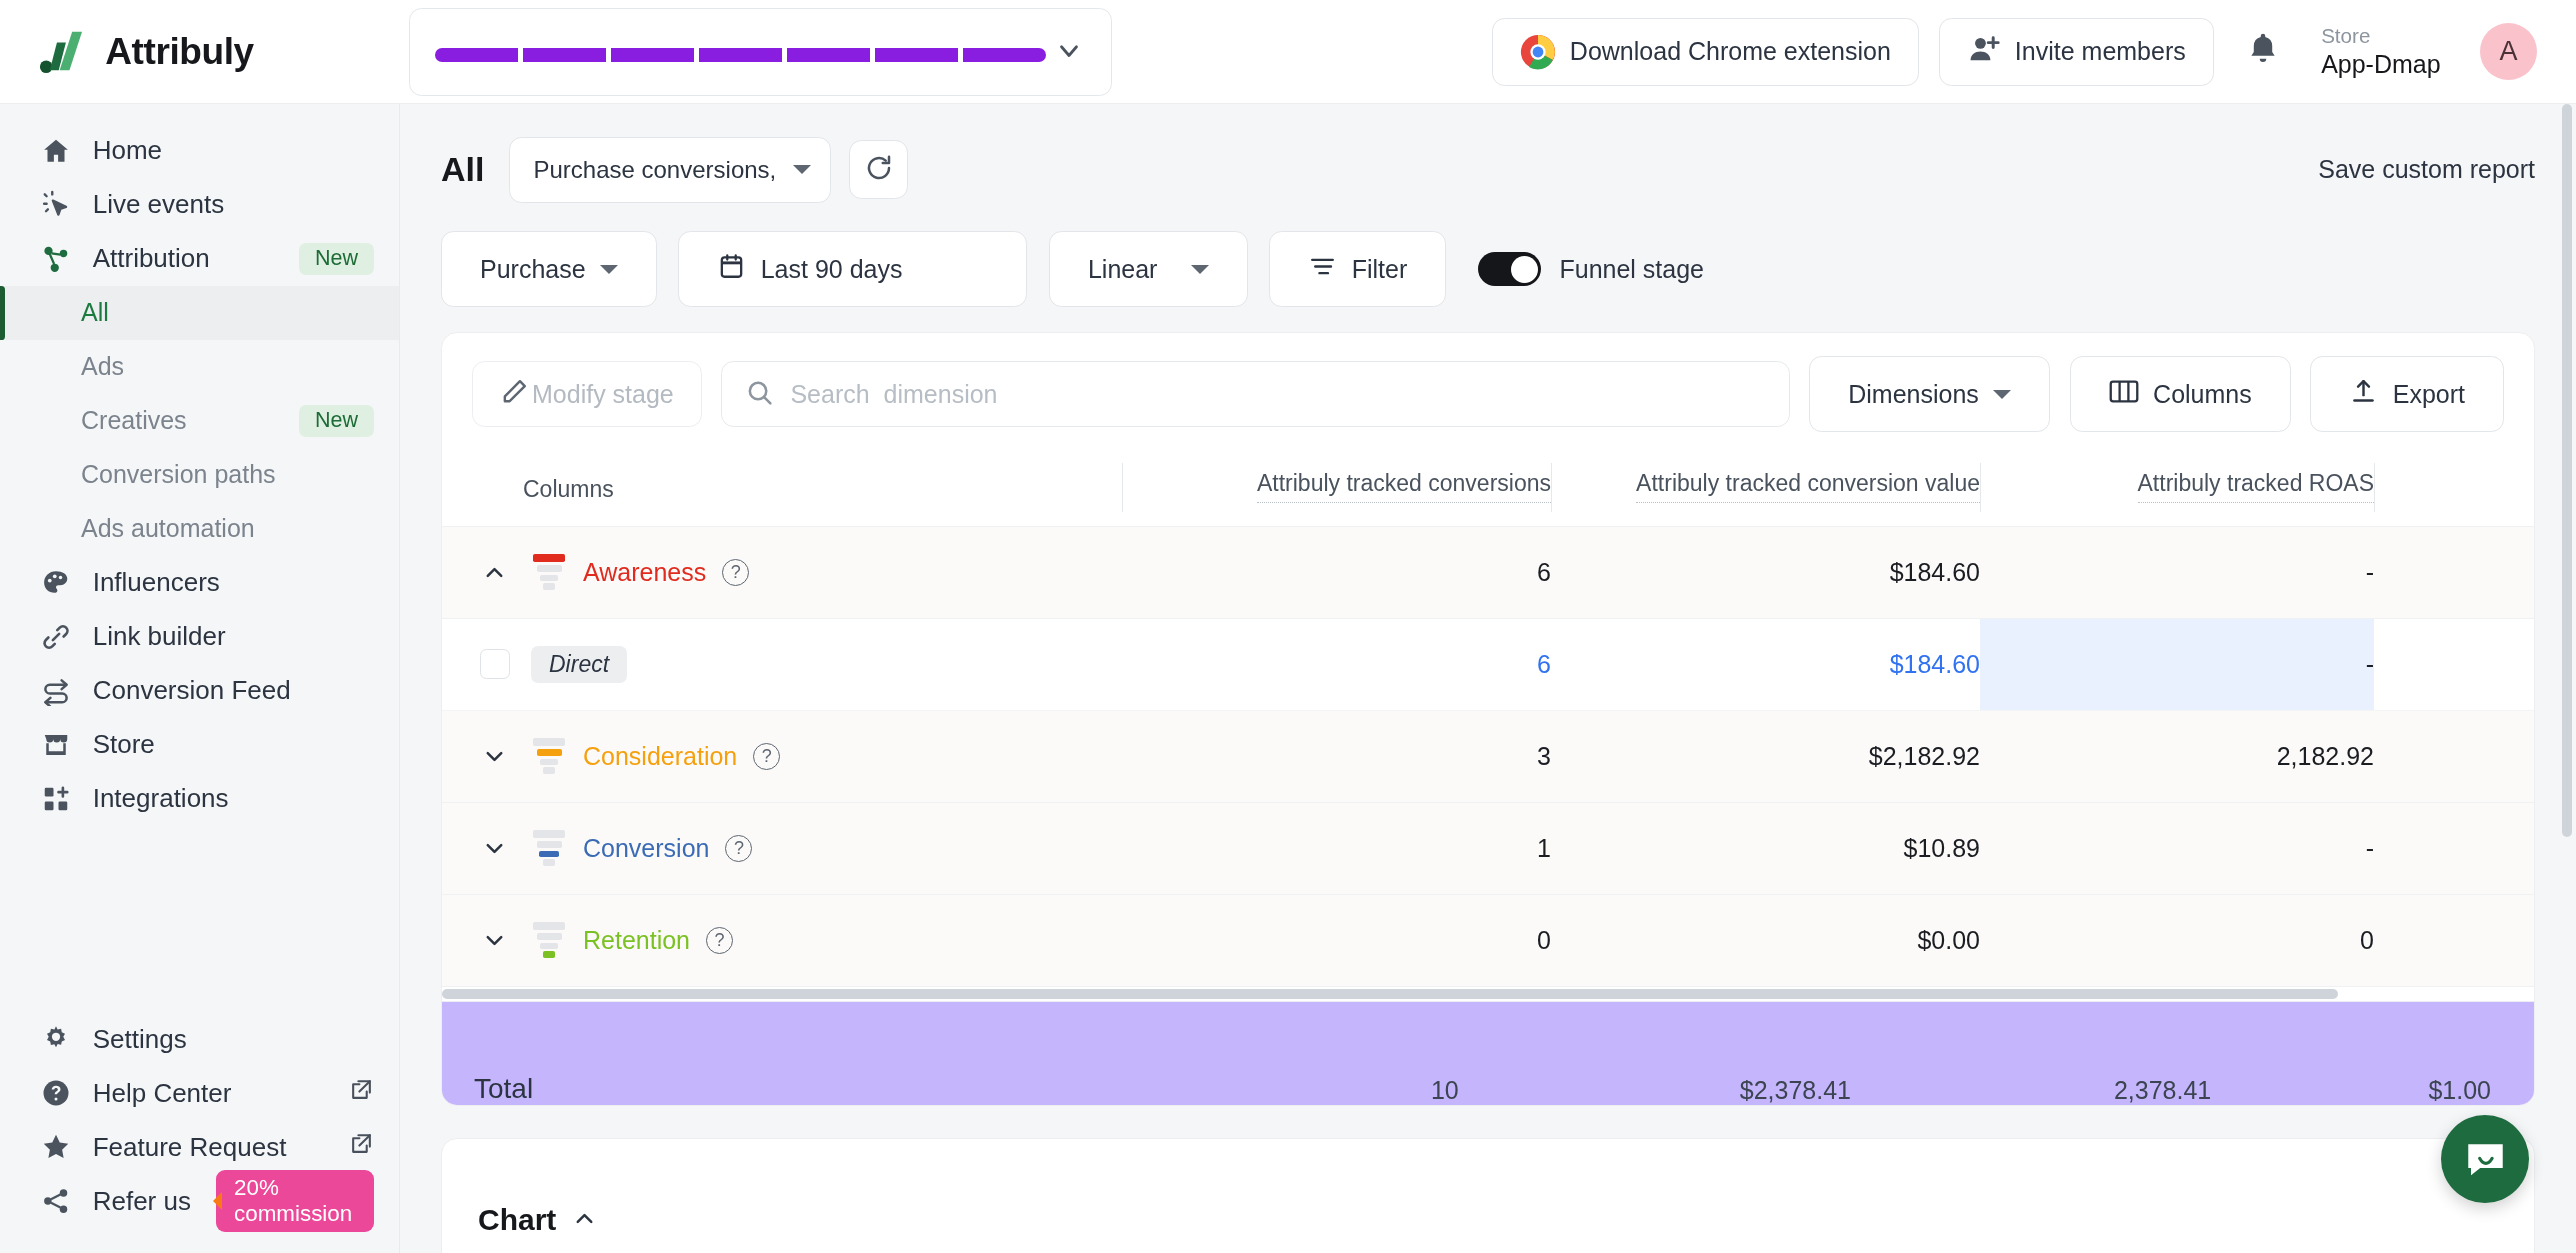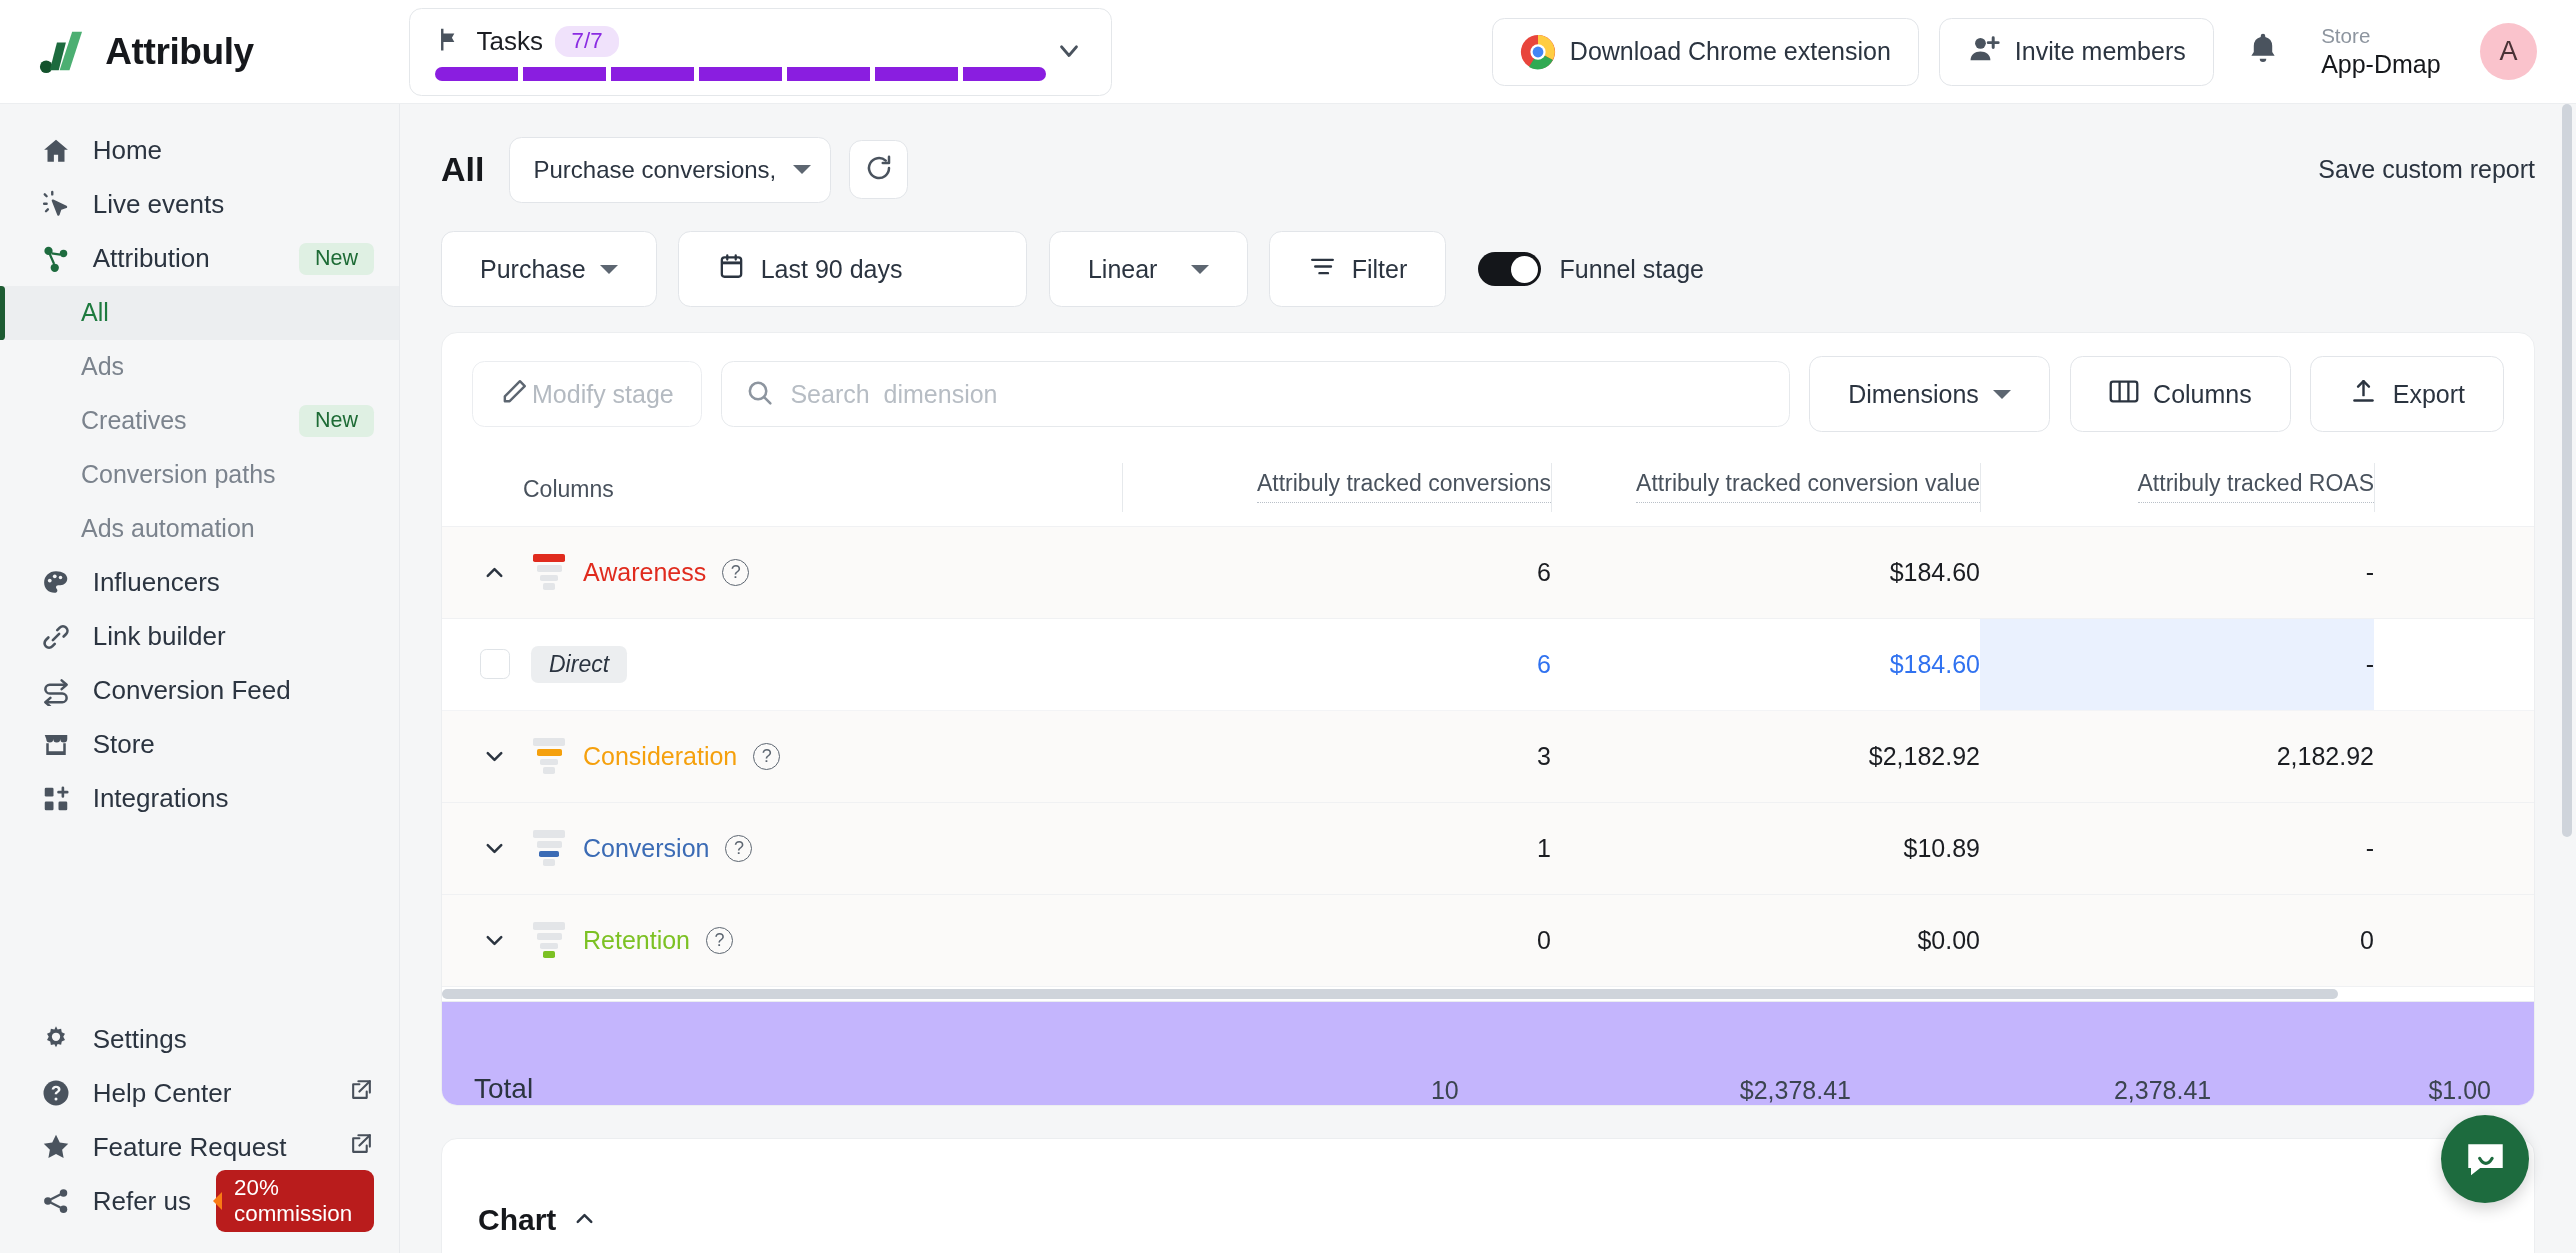--- a/index.html
+++ b/index.html
@@ -80,21 +80,21 @@
   }
   .subnav.active { background: #eceef0; color: #1d7a3e; }
   .subnav.active::before {
     content:""; position: absolute; left: 0; top: 0; bottom: 0; width: 5.4px;
     background: #1d5b32; border-radius: 0 3.6px 3.6px 0;
   }
   .subnav .sub-badge { margin-left: auto; margin-right: 25px; }
   .sidebar-bottom { margin-top: auto; padding-bottom: 25px; }
   .ext-ico { margin-left: auto; opacity: .85; }
   .refer-badge {
-    background: #b91c1c; color: #fff; font-size: 22.4px; font-weight: 400;
+    background: #ec4899; color: #fff; font-size: 22.4px; font-weight: 400;
     padding: 5px 18px; border-radius: 9px; position: relative; margin-left: 5.4px;
   }
   .refer-badge::before {
     content:""; position: absolute; left: -11.6px; top: 50%; transform: translateY(-50%);
     border: 9.8px solid transparent; border-right-color: #f97a14;
   }
 
   
   .main { flex: 1 1 auto; min-width: 0; position: relative; overflow: hidden; background: #f5f6f7; }
   .main-inner { padding: 25px 41px 0 41px; }
@@ -255,29 +255,20 @@
       <svg width="52" height="43" viewBox="0 0 58 48">
         <circle cx="8" cy="41" r="7" fill="#14532d"></circle>
         <path d="M20 14 L30 14 L22 45 L12 45 Z" fill="#1d6b3e"></path>
         <path d="M37 2 L48 2 L34 45 L23 45 Z" fill="#4caf72"></path>
       </svg>
     </span>
     <span class="brand-name">Attribuly</span>
   </div>
 
   <div class="tasks-card">
-    <div class="tasks-row">
-      <span>
-        <svg width="29" height="29" viewBox="0 0 24 24" fill="#4a535e">
-          <path d="M5 3v18h2v-7h9l-2-3.5L16 7H7V3z"></path>
-        </svg>
-      </span>
-      <span class="tasks-label">Tasks</span>
-      <span class="tasks-badge">7/7</span>
-    </div>
     <div class="tasks-bar">
       <i class="tasks-seg"></i>
         <i class="tasks-seg"></i>
         <i class="tasks-seg"></i>
         <i class="tasks-seg"></i>
       <i class="tasks-seg"></i>
         <i class="tasks-seg"></i>
         <i class="tasks-seg"></i>
     </div>
     <span class="tasks-chev">

